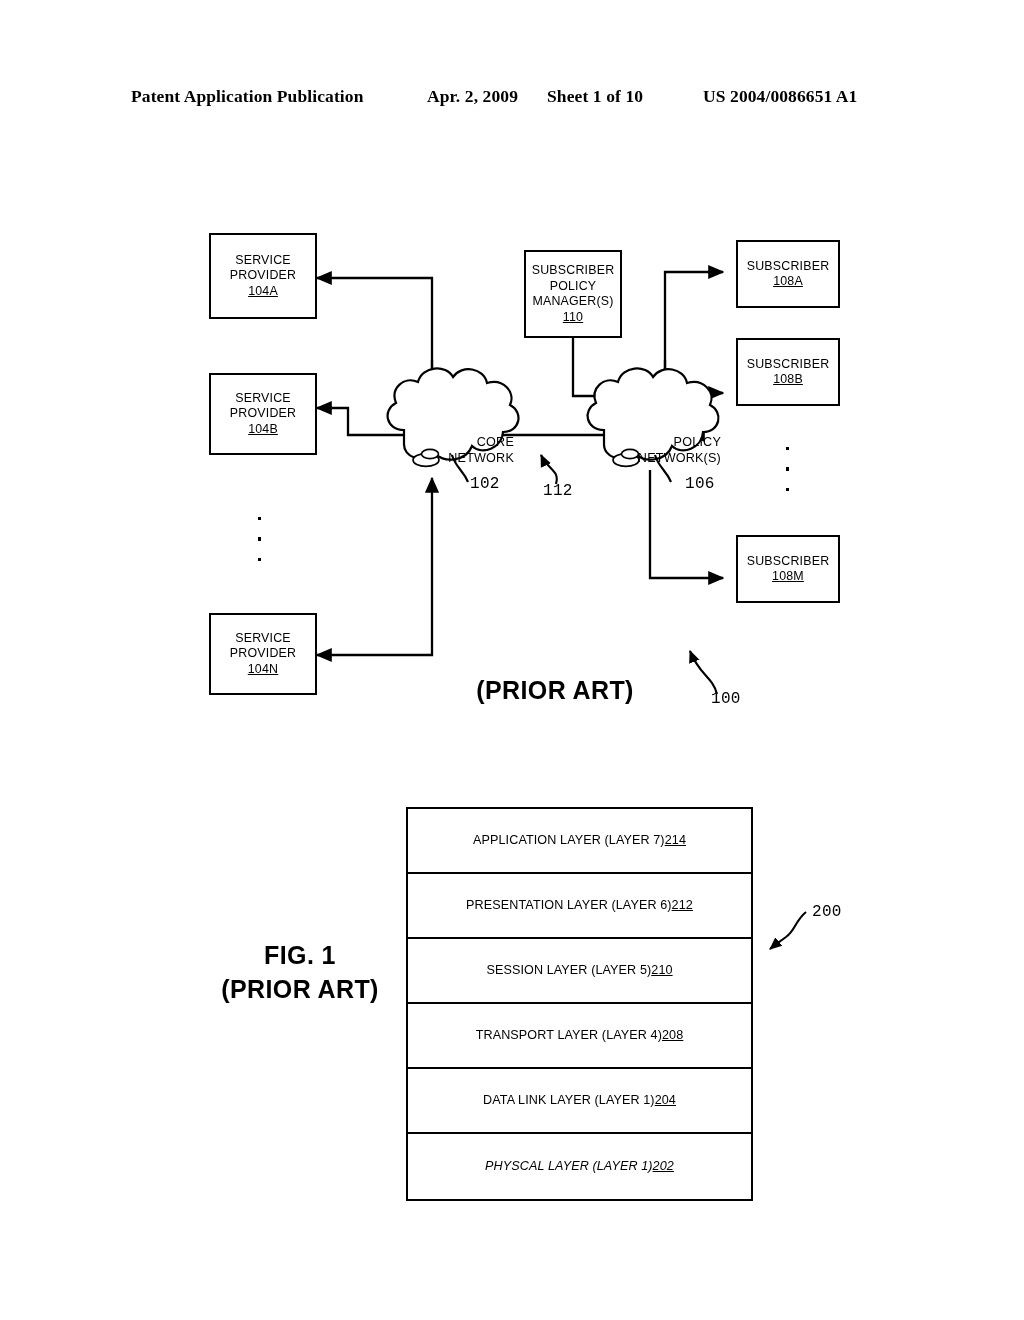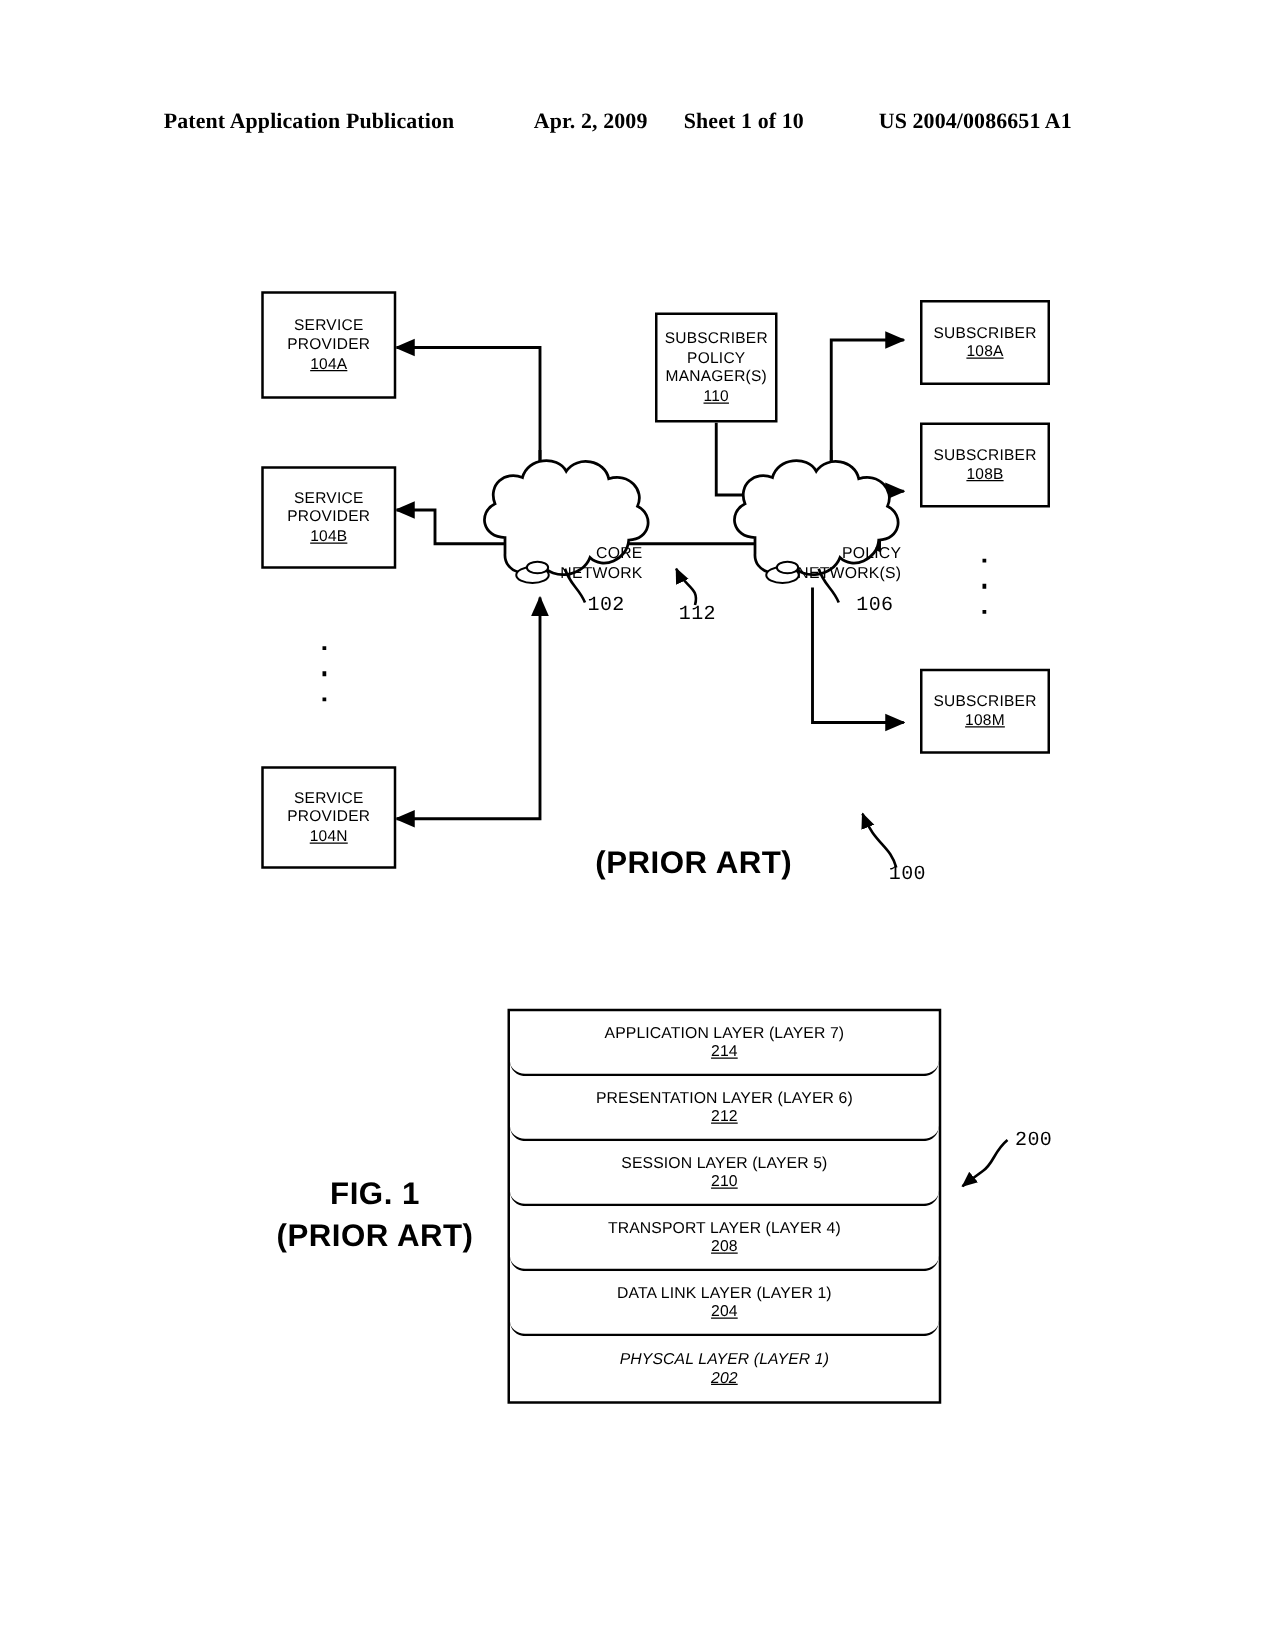--- a/index.html
+++ b/index.html
@@ -112,30 +112,29 @@
     left: 406px;
     top: 807px;
     width: 347px;
     border: 2.4px solid #000;
     box-sizing: border-box;
     background: #fff;
   }
   .osi-row {
     border-bottom: 2.2px solid #000;
     box-sizing: border-box;
-    height: 52px;
+    height: 65px;
     display: flex;
-    flex-direction: column;
+    flex-direction: row;
     align-items: center;
     justify-content: center;
     text-align: center;
     font-size: 12.6px;
     line-height: 15.5px;
     letter-spacing: 0.1px;
-    border-radius: 12px;
   }
   .osi-row:last-child { border-bottom: none; font-style: italic; }
   .osi-row .ref { text-decoration: underline; }
 </style>
 </head>
 <body>
 
 <div class="page-header">
   <span class="ph-pub">Patent Application Publication</span>
   <span class="ph-date">Apr. 2, 2009</span>

